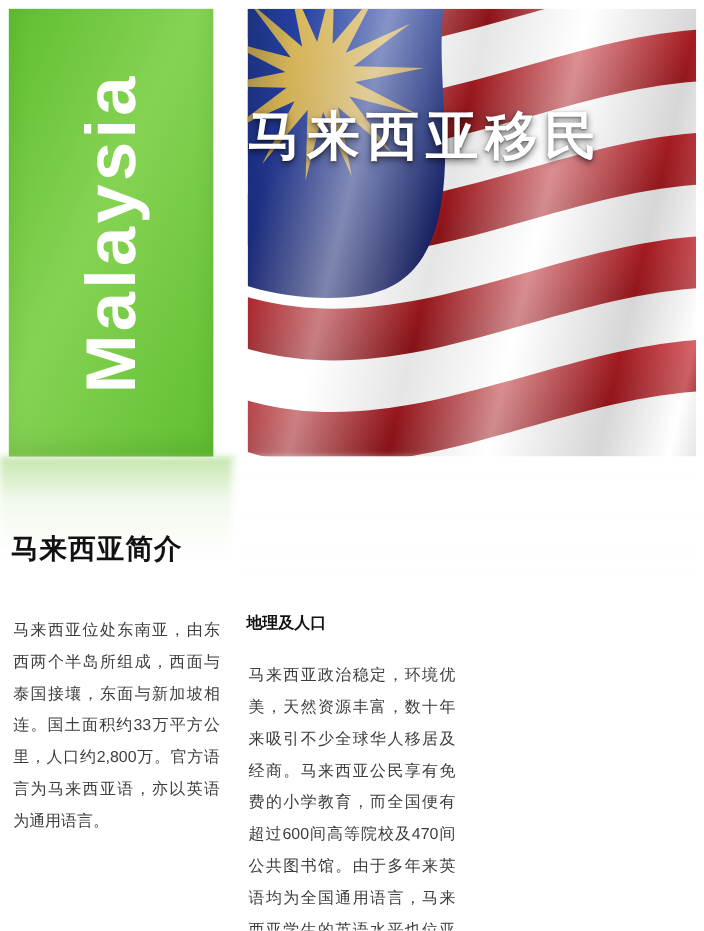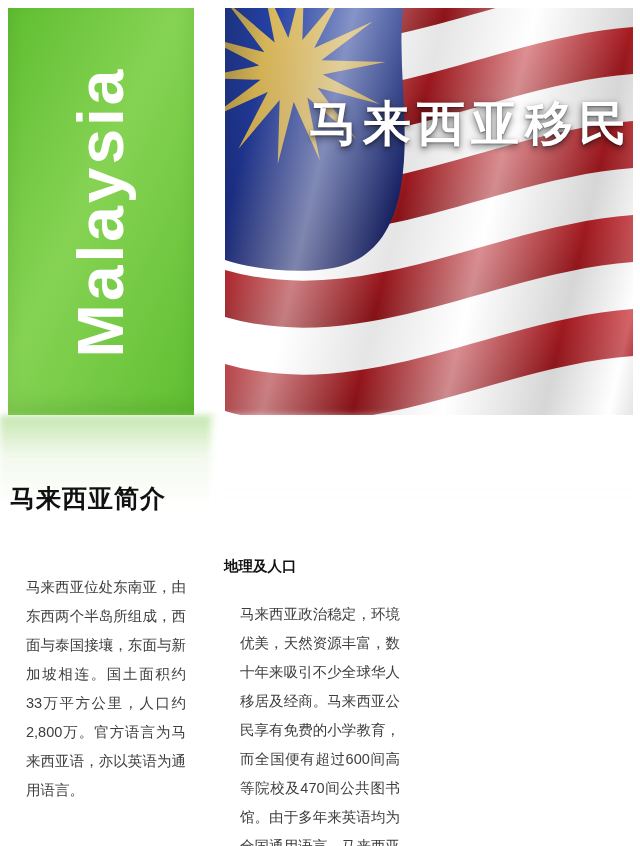--- a/index.html
+++ b/index.html
@@ -46,21 +46,21 @@
     position: absolute; inset: 0; z-index: 2; pointer-events: none;
     background:
       linear-gradient(103deg,
         rgba(0,0,0,0.28) 0%, rgba(255,255,255,0) 10%,
         rgba(255,255,255,0.45) 26%, rgba(0,0,0,0.10) 44%,
         rgba(255,255,255,0.50) 62%, rgba(0,0,0,0.16) 82%,
         rgba(255,255,255,0.30) 95%, rgba(0,0,0,0.10) 100%);
   }
   .flag-title {
     position: absolute; left: 0; right: 0; top: 84px; z-index: 3;
-    margin: 0; text-align: right;
+    margin: 0; text-align: left;
     color: #ffffff;
     font-size: 48px; font-weight: 700;
     letter-spacing: 6px;
     text-shadow: 0 3px 7px rgba(0,0,0,0.55), 0 1px 2px rgba(0,0,0,0.4);
     white-space: nowrap;
   }
 
   .flag-reflection {
     position: absolute; left: 210px; top: 415px;
     width: 430px; height: 108px;
@@ -84,21 +84,21 @@
   .columns {
     display: grid;
     grid-template-columns: repeat(3, 1fr);
     column-gap: 22px;
   }
   .col-title {
     margin: 0 0 24px 0;
     font-size: 14.5px; font-weight: 700; color: #111111;
   }
   .col-body {
-    margin: 16px;
+    margin: 2px;
     font-size: 14.5px; line-height: 29px;
     color: #3d3d3d;
     text-align: justify;
   }
 </style>
 </head>
 <body>
 
 <div class="hero">
 

